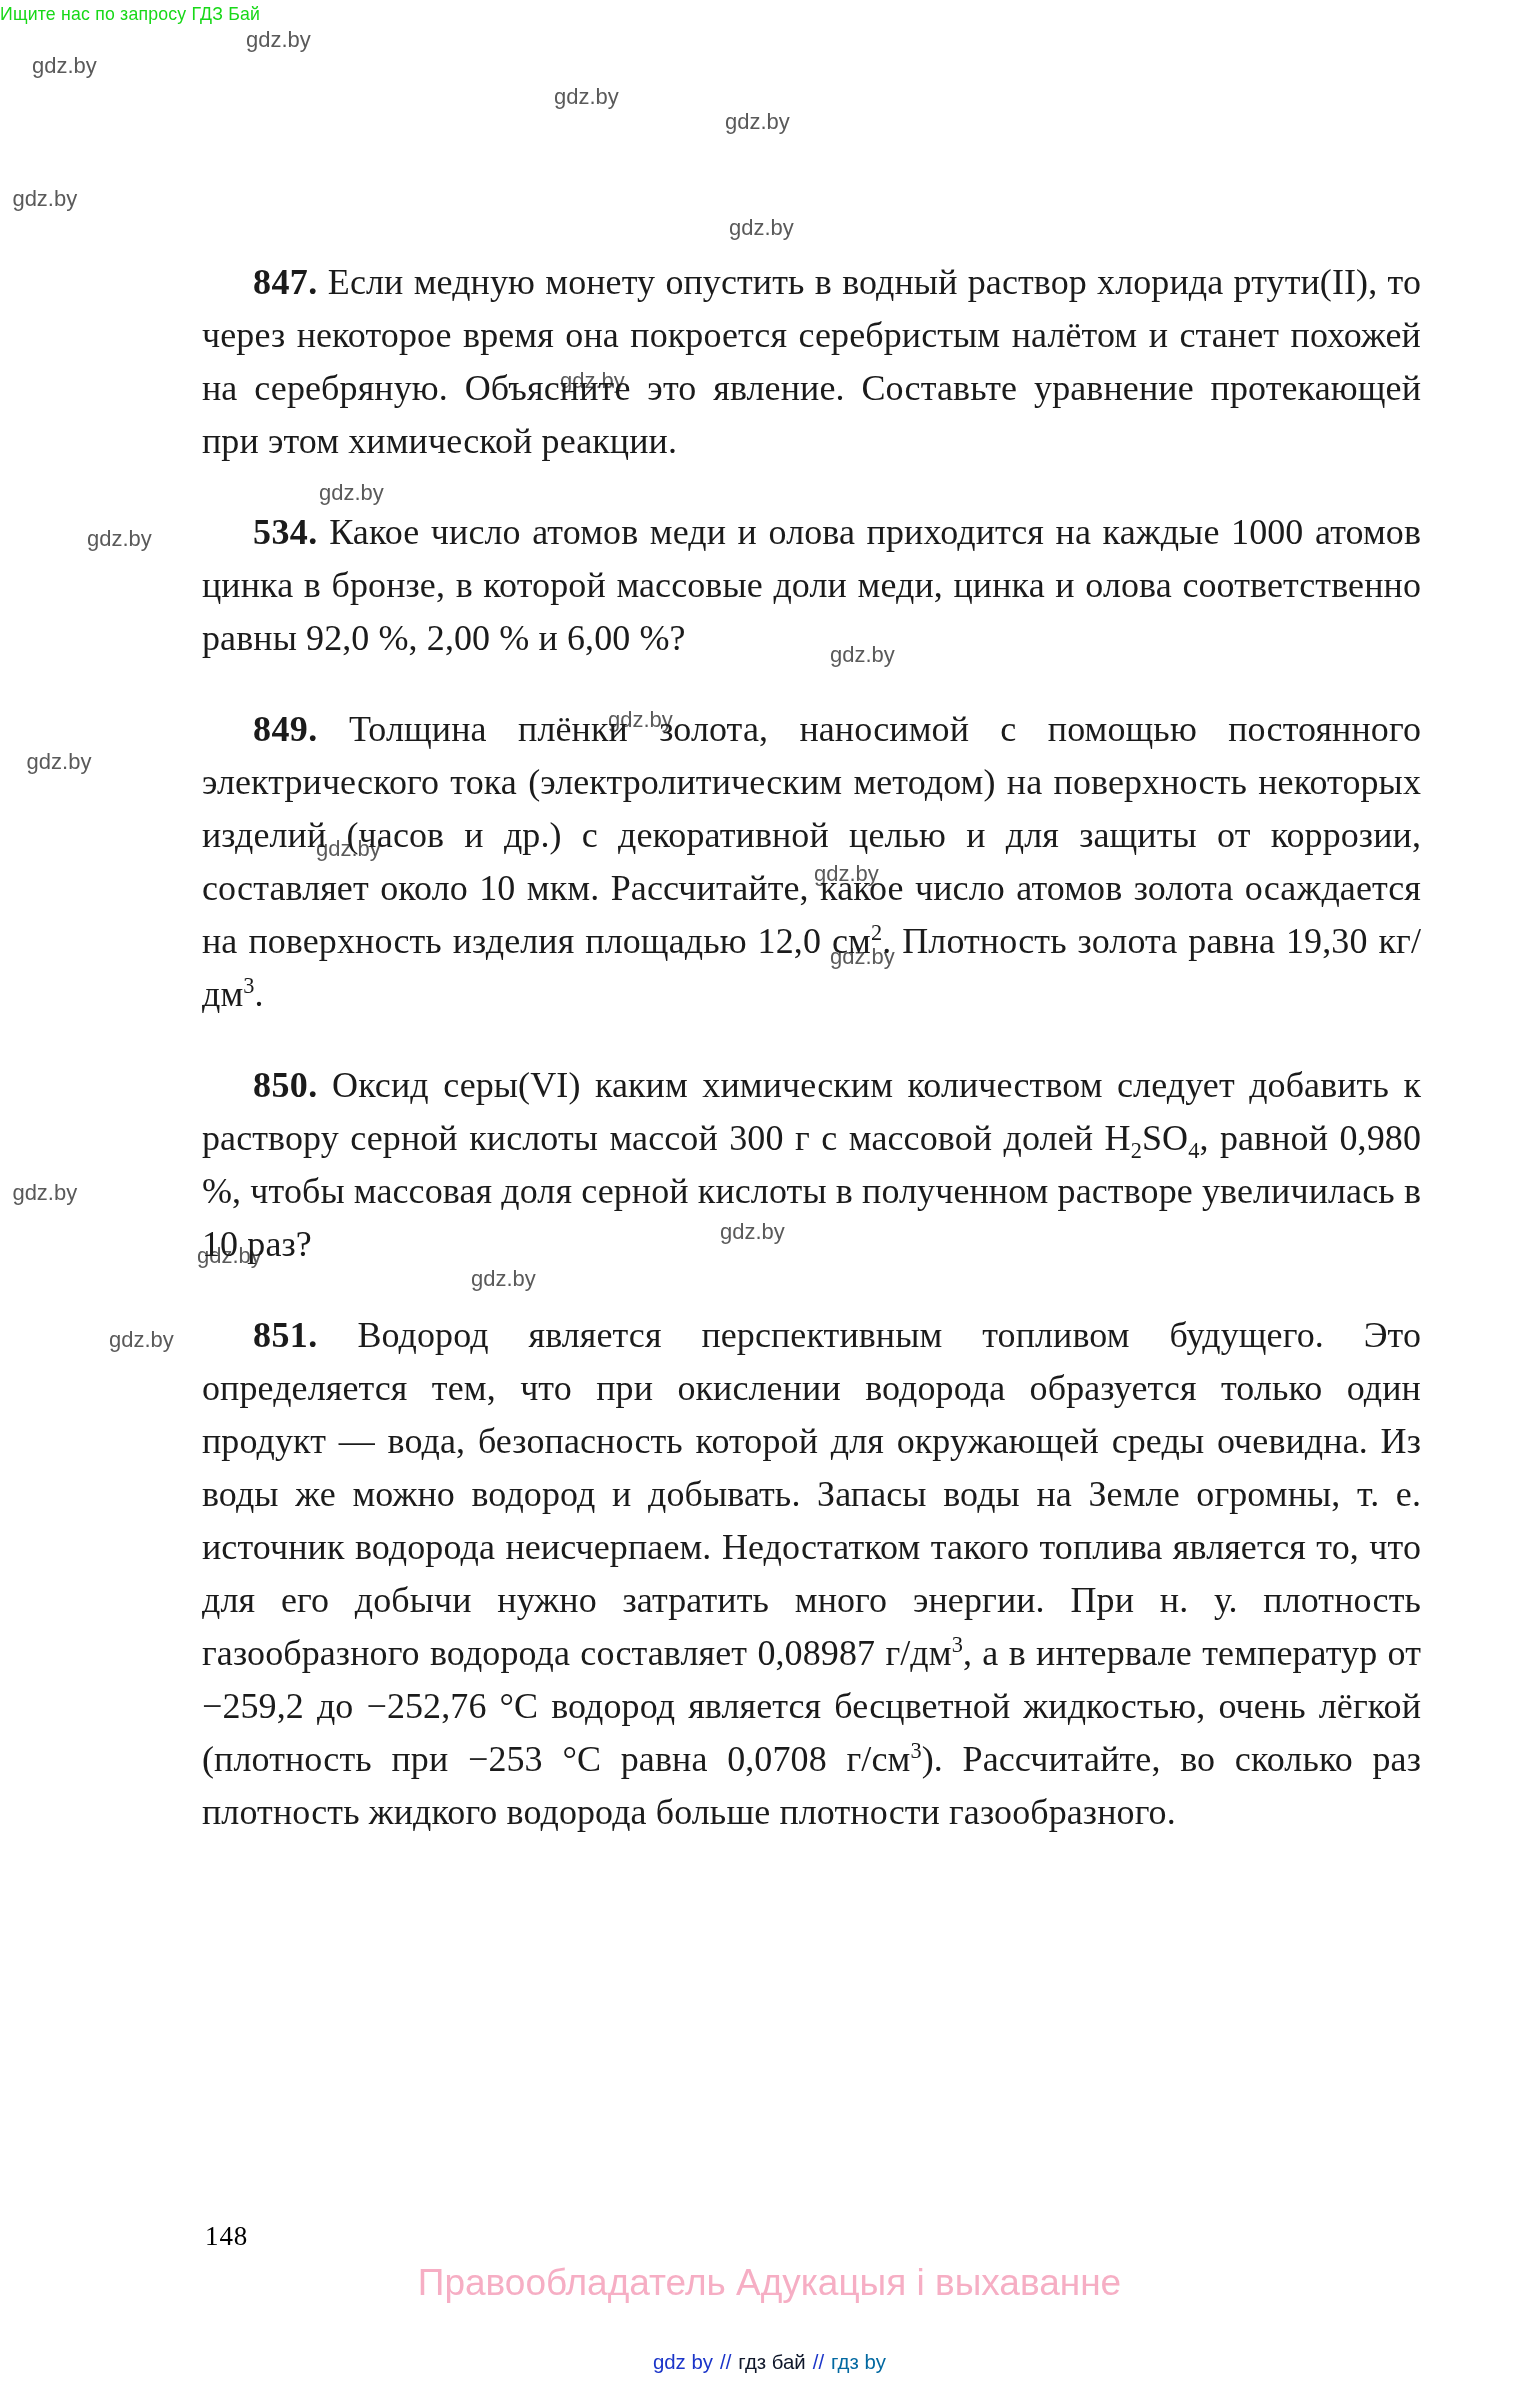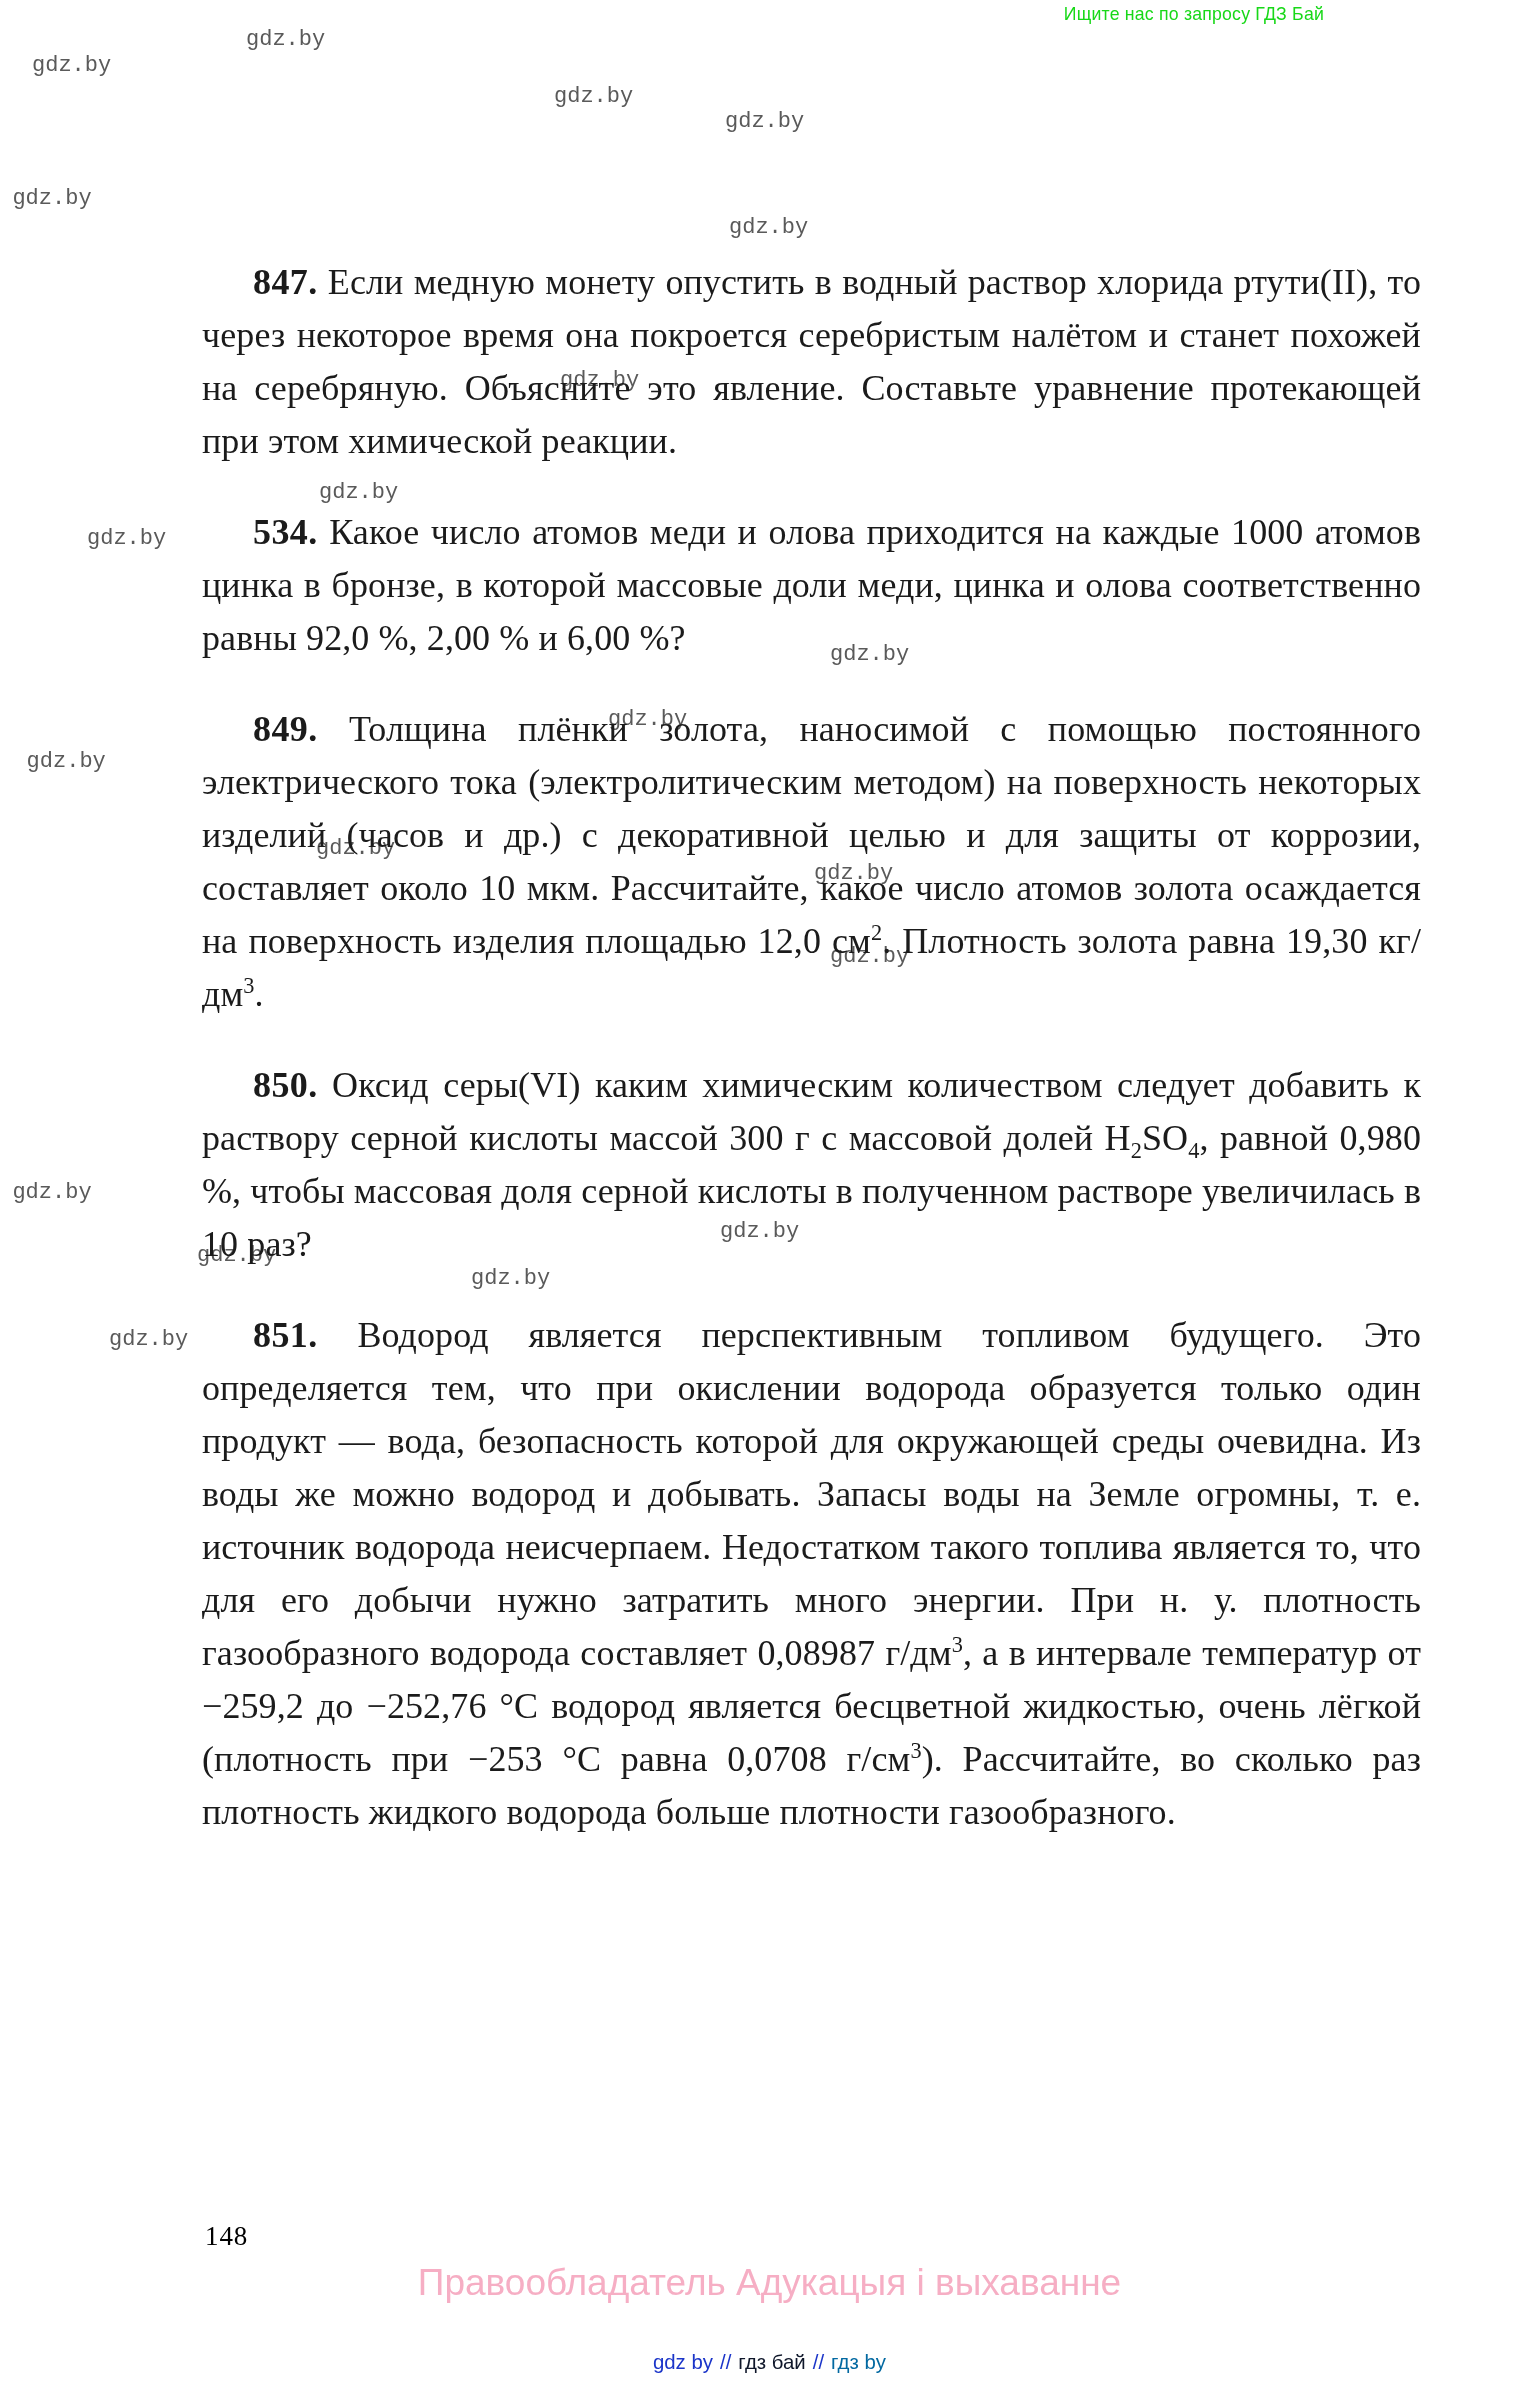--- a/index.html
+++ b/index.html
@@ -16,33 +16,33 @@
     overflow: hidden;
     font-family: "Liberation Serif", "DejaVu Serif", serif;
   }
 
   
   .promo-banner {
     position: absolute;
     top: 3.5px;
     left: 0;
     width: 1324px;
-    text-align: right;
+    text-align: left;
     font-family: "Liberation Sans", "DejaVu Sans", sans-serif;
     font-size: 17.7px;
     font-weight: 400;
     color: #18d818;
     letter-spacing: 0.2px;
     white-space: nowrap;
   }
 
   
   .wm {
     position: absolute;
-    font-family: Liberation Mono, monospace;
+    font-family: Liberation Sans, sans-serif;
     font-size: 22px;
     color: #5a5a5a;
     white-space: nowrap;
     user-select: none;
   }
 
   
   .text-column {
     position: absolute;
     left: 202px;

